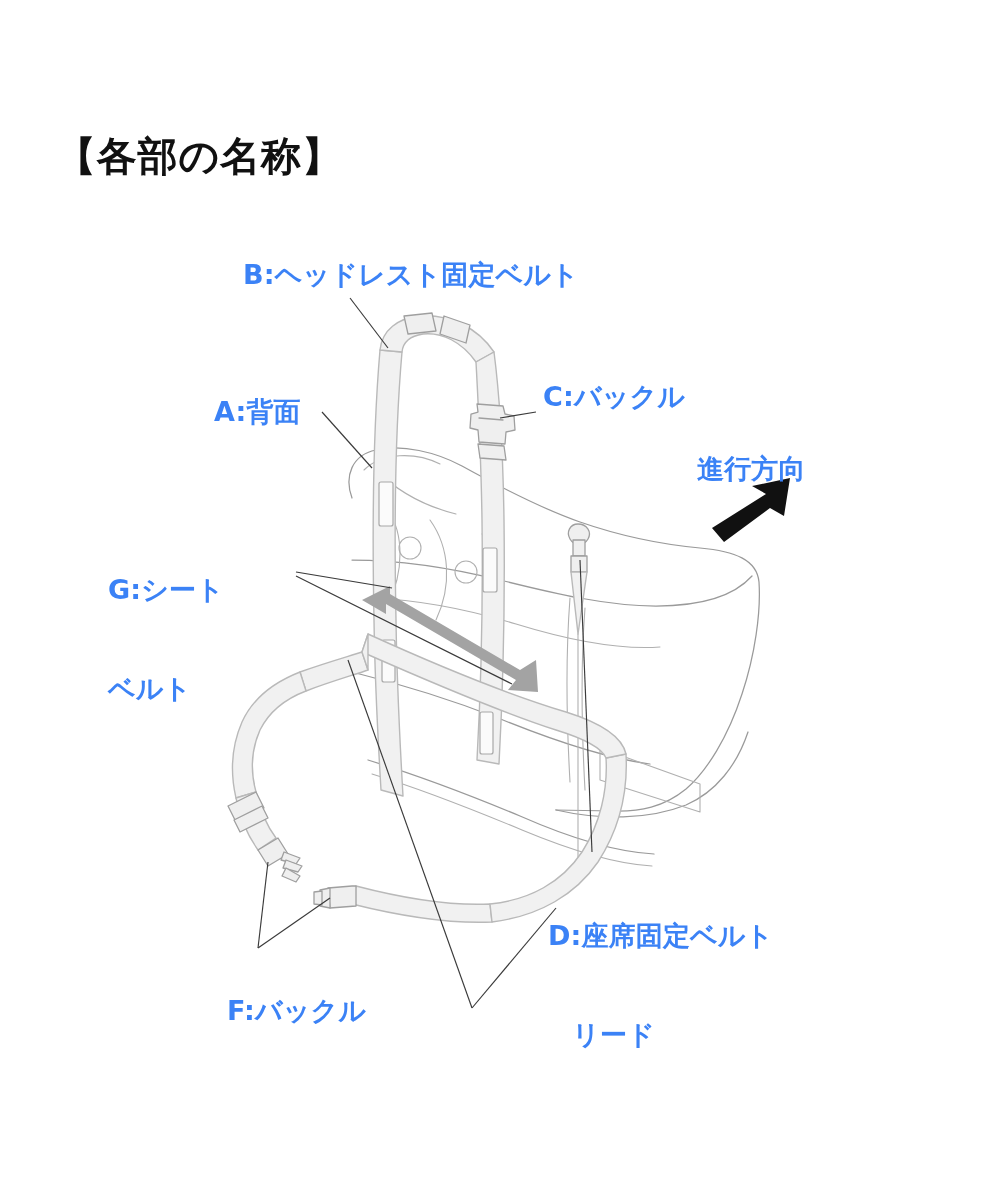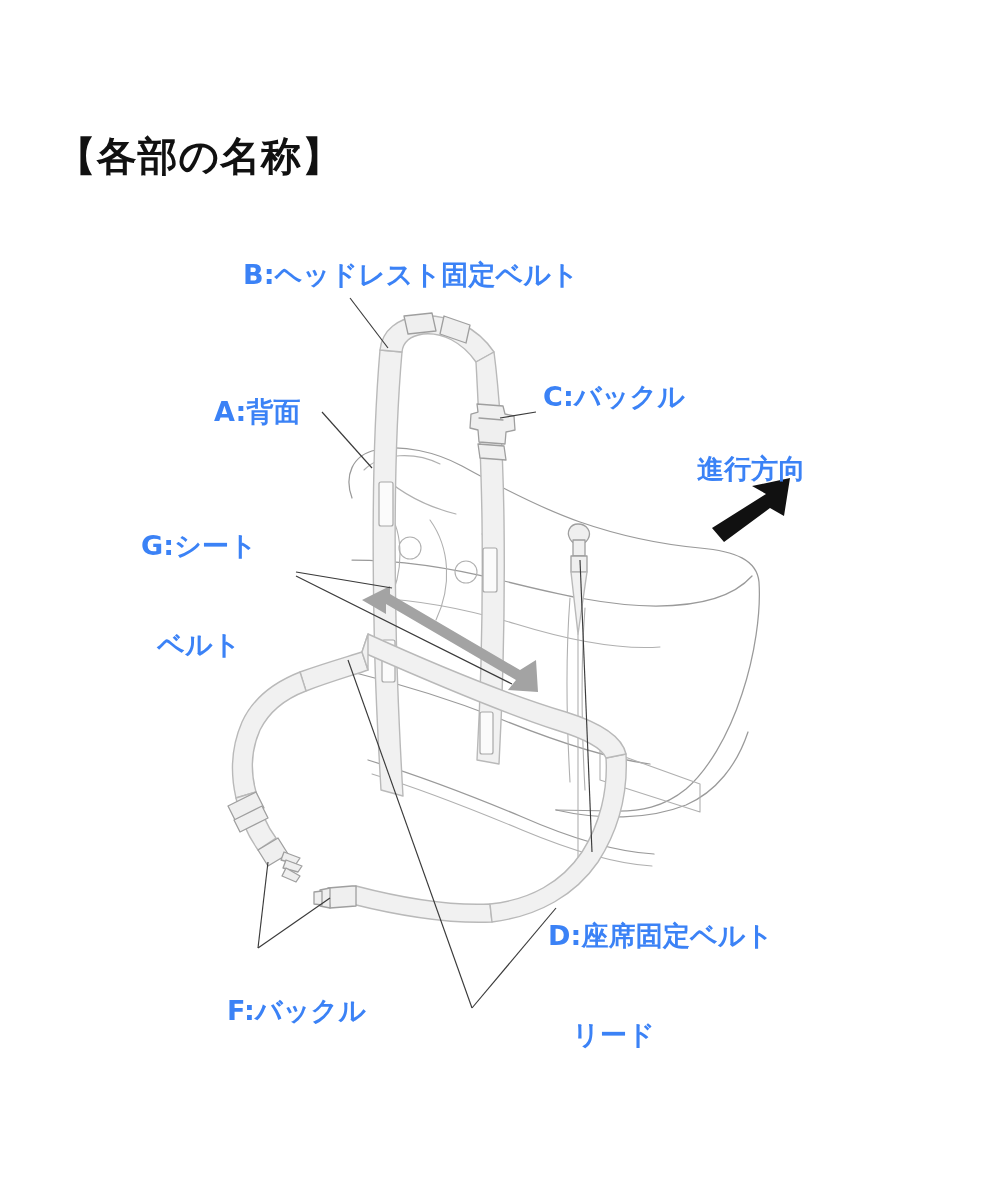--- a/index.html
+++ b/index.html
@@ -64,21 +64,21 @@
     letter-spacing: 0.005em;
     color: #3b82f6;
     white-space: pre;
   }
   .callout.right-align { text-align: right; }
   .callout.left-align  { text-align: left; }
 
   #label-b { left: 243px; top: 259px; }
   #label-a { left: 214px; top: 376px; margin-top: 20px; }
   #label-c { left: 543px; top: 381px; }
-  #label-g { left: 108px; top: 464px; width: 182px; text-align: center; }
+  #label-g { left: 108px; top: 508px; width: 182px; text-align: left; }
   #label-direction { left: 697px; top: 453px; }
   #label-d { left: 548px; top: 854px; }
   #label-f { left: 227px; top: 995px; }
   #label-e { left: 440px; top: 1014px; }
 
   .cl-line { display: block; }
   .cl-line.indent { padding-left: 0.9em; }
 </style>
 </head>
 <body>

